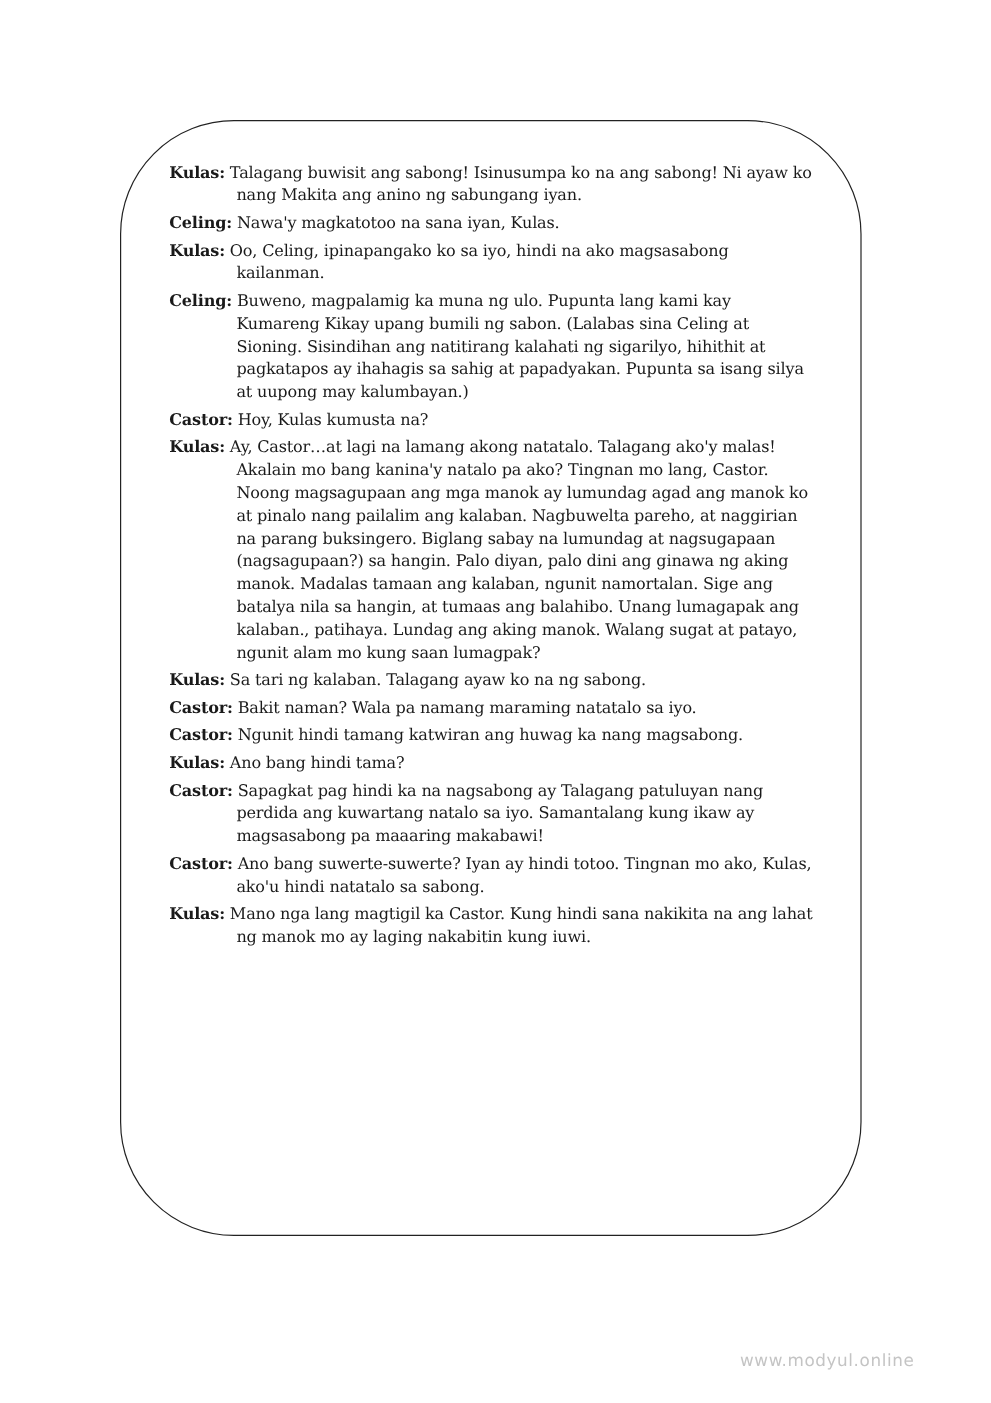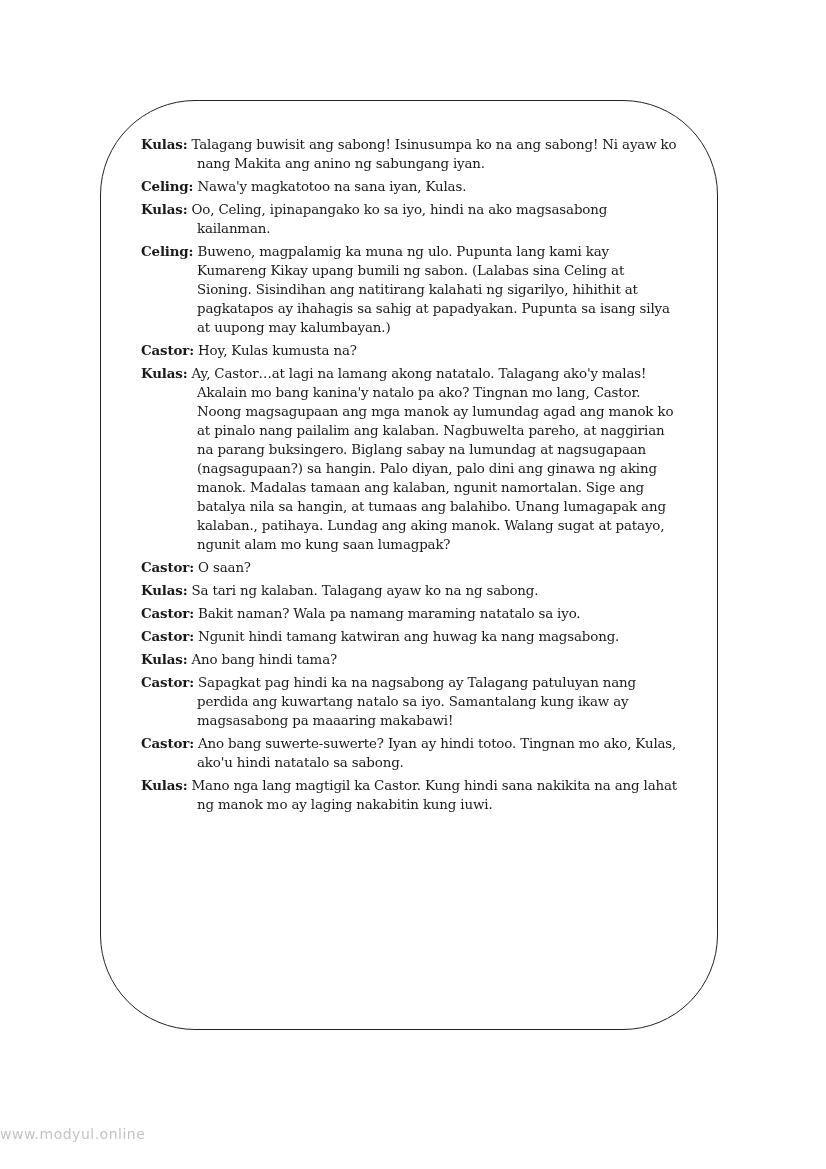--- a/index.html
+++ b/index.html
@@ -6,37 +6,36 @@
   body { width: 826px; height: 1169px; position: relative; overflow: hidden;
          font-family: "DejaVu Serif", "Liberation Serif", serif; color: #1a1a1a; }
   .frame { position: absolute; left: 100px; top: 100px; width: 618px; height: 930px;
            border: 1.2px solid #222; border-radius: 95px; box-sizing: border-box; }
   .dialogue { position: absolute; left: 141px; top: 135px; width: 545px;
               font-size: 13.4px; line-height: 19px; letter-spacing: -0.15px; }
   .line { margin: 0 4px 4px 0; padding-left: 56px; text-indent: -56px; }
   .speaker { font-weight: bold; }
   .page-num { position: absolute; top: 1168px; left: 0; width: 826px; text-align: center;
               font-size: 13px; color: #111; }
-  .watermark { position: absolute; top: 1126px; left: 0; width: 762px; text-align: left;
+  .watermark { position: absolute; top: 1126px; left: 0; width: 762px; text-align: right;
                font-family: "DejaVu Sans", sans-serif; font-size: 14px; color: #c4c4c4;
                letter-spacing: 0.5px; }
 </style>
 </head>
 <body>
 
 <div class="frame"></div>
 
 <div class="dialogue">
   <p class="line"><span class="speaker">Kulas:</span> <span>Talagang buwisit ang sabong! Isinusumpa ko na ang sabong! Ni ayaw ko nang Makita ang anino ng sabungang iyan.</span></p>
   <p class="line"><span class="speaker">Celing:</span> <span>Nawa'y magkatotoo na sana iyan, Kulas.</span></p>
   <p class="line"><span class="speaker">Kulas:</span> <span>Oo, Celing, ipinapangako ko sa iyo, hindi na ako magsasabong kailanman.</span></p>
   <p class="line"><span class="speaker">Celing:</span> <span>Buweno, magpalamig ka muna ng ulo. Pupunta lang kami kay Kumareng Kikay upang bumili ng sabon. (Lalabas sina Celing at Sioning. Sisindihan ang natitirang kalahati ng sigarilyo, hihithit at pagkatapos ay ihahagis sa sahig at papadyakan. Pupunta sa isang silya   at uupong may kalumbayan.)</span></p>
   <p class="line"><span class="speaker">Castor:</span> <span>Hoy, Kulas kumusta na?</span></p>
   <p class="line"><span class="speaker">Kulas:</span> <span>Ay, Castor…at lagi na lamang akong natatalo. Talagang ako'y malas! Akalain mo bang kanina'y natalo pa ako? Tingnan mo lang, Castor. Noong magsagupaan ang mga manok ay lumundag agad ang manok ko at pinalo nang pailalim ang kalaban. Nagbuwelta pareho, at naggirian na parang buksingero. Biglang sabay na lumundag at nagsugapaan (nagsagupaan?) sa hangin. Palo diyan, palo dini ang ginawa ng aking manok. Madalas tamaan ang kalaban, ngunit namortalan. Sige ang batalya nila sa hangin, at tumaas ang balahibo. Unang lumagapak ang kalaban., patihaya. Lundag ang aking manok. Walang sugat at patayo, ngunit alam mo kung saan lumagpak?</span></p>
-  <p class="line"><span class="speaker">Castor:</span> <span>O saan?</span></p>
   <p class="line"><span class="speaker">Kulas:</span> <span>Sa tari ng kalaban. Talagang ayaw ko na ng sabong.</span></p>
   <p class="line"><span class="speaker">Castor:</span> <span>Bakit naman? Wala pa namang maraming natatalo sa iyo.</span></p>
   <p class="line"><span class="speaker">Castor:</span> <span>Ngunit hindi tamang katwiran ang huwag ka nang magsabong.</span></p>
   <p class="line"><span class="speaker">Kulas:</span> <span>Ano bang hindi tama?</span></p>
   <p class="line"><span class="speaker">Castor:</span> <span>Sapagkat pag hindi ka na nagsabong ay Talagang patuluyan nang perdida ang kuwartang natalo sa iyo. Samantalang kung ikaw ay magsasabong pa maaaring makabawi!</span></p>
   <p class="line"><span class="speaker">Castor:</span> <span>Ano bang suwerte-suwerte? Iyan ay hindi totoo. Tingnan mo ako, Kulas, ako'u hindi natatalo sa sabong.</span></p>
   <p class="line"><span class="speaker">Kulas:</span> <span>Mano nga lang magtigil ka Castor. Kung hindi sana nakikita na ang lahat ng manok mo ay laging nakabitin kung iuwi.</span></p>
 </div>
 
 <div class="page-num">12</div>

